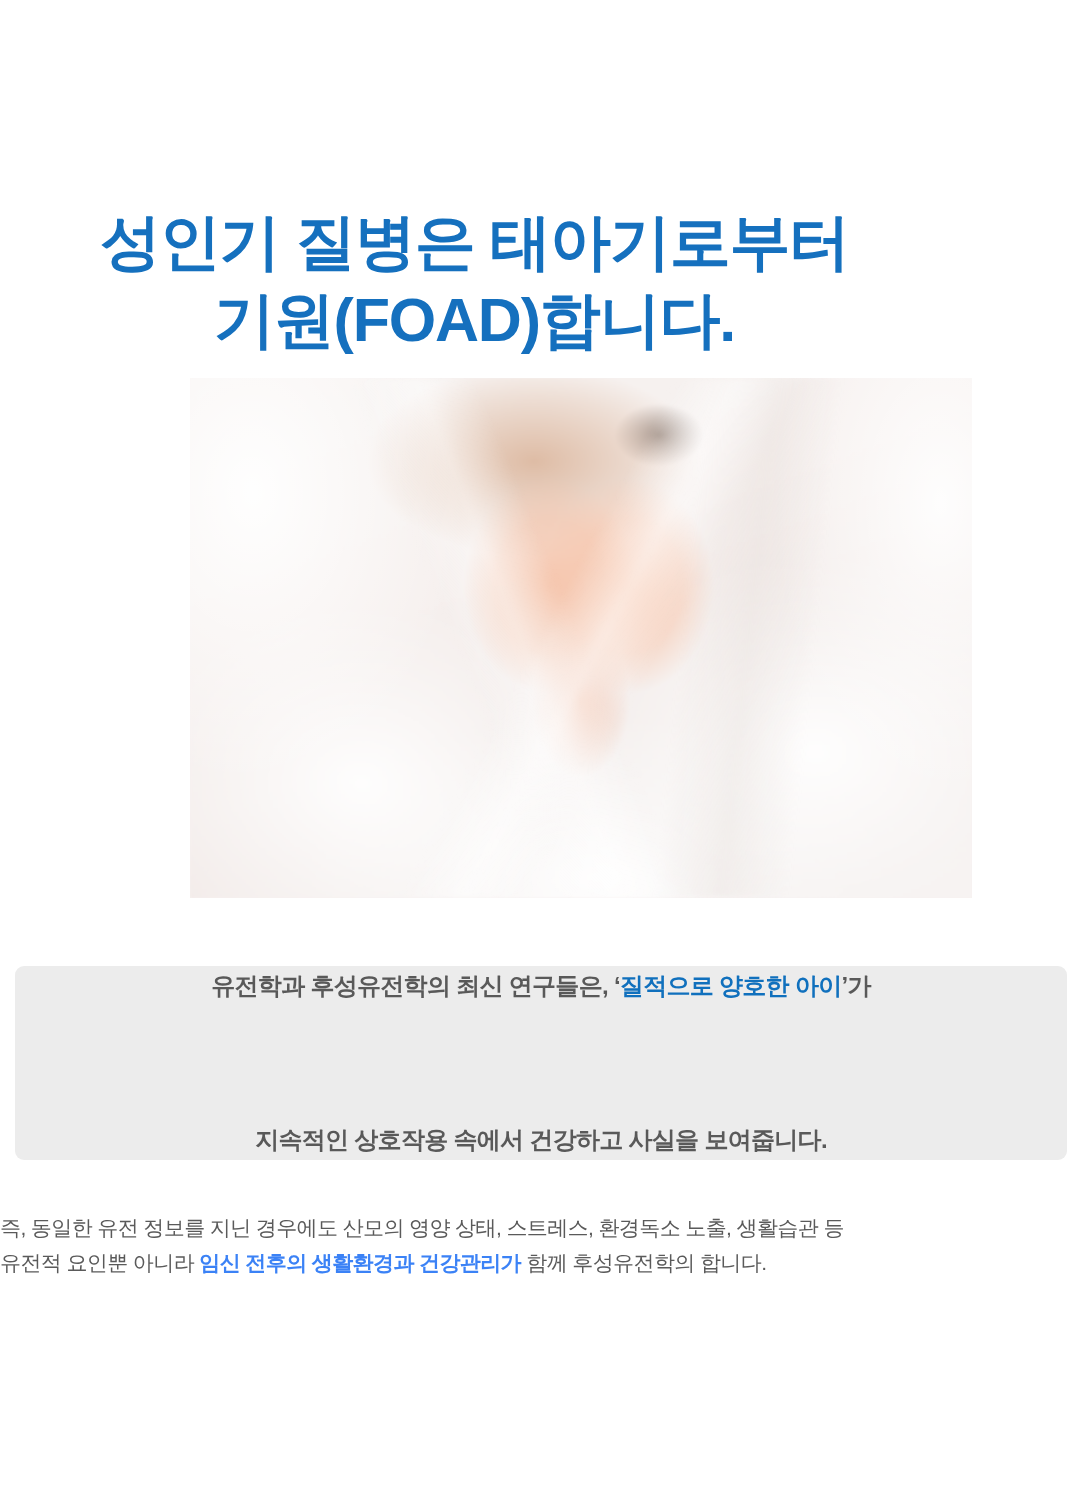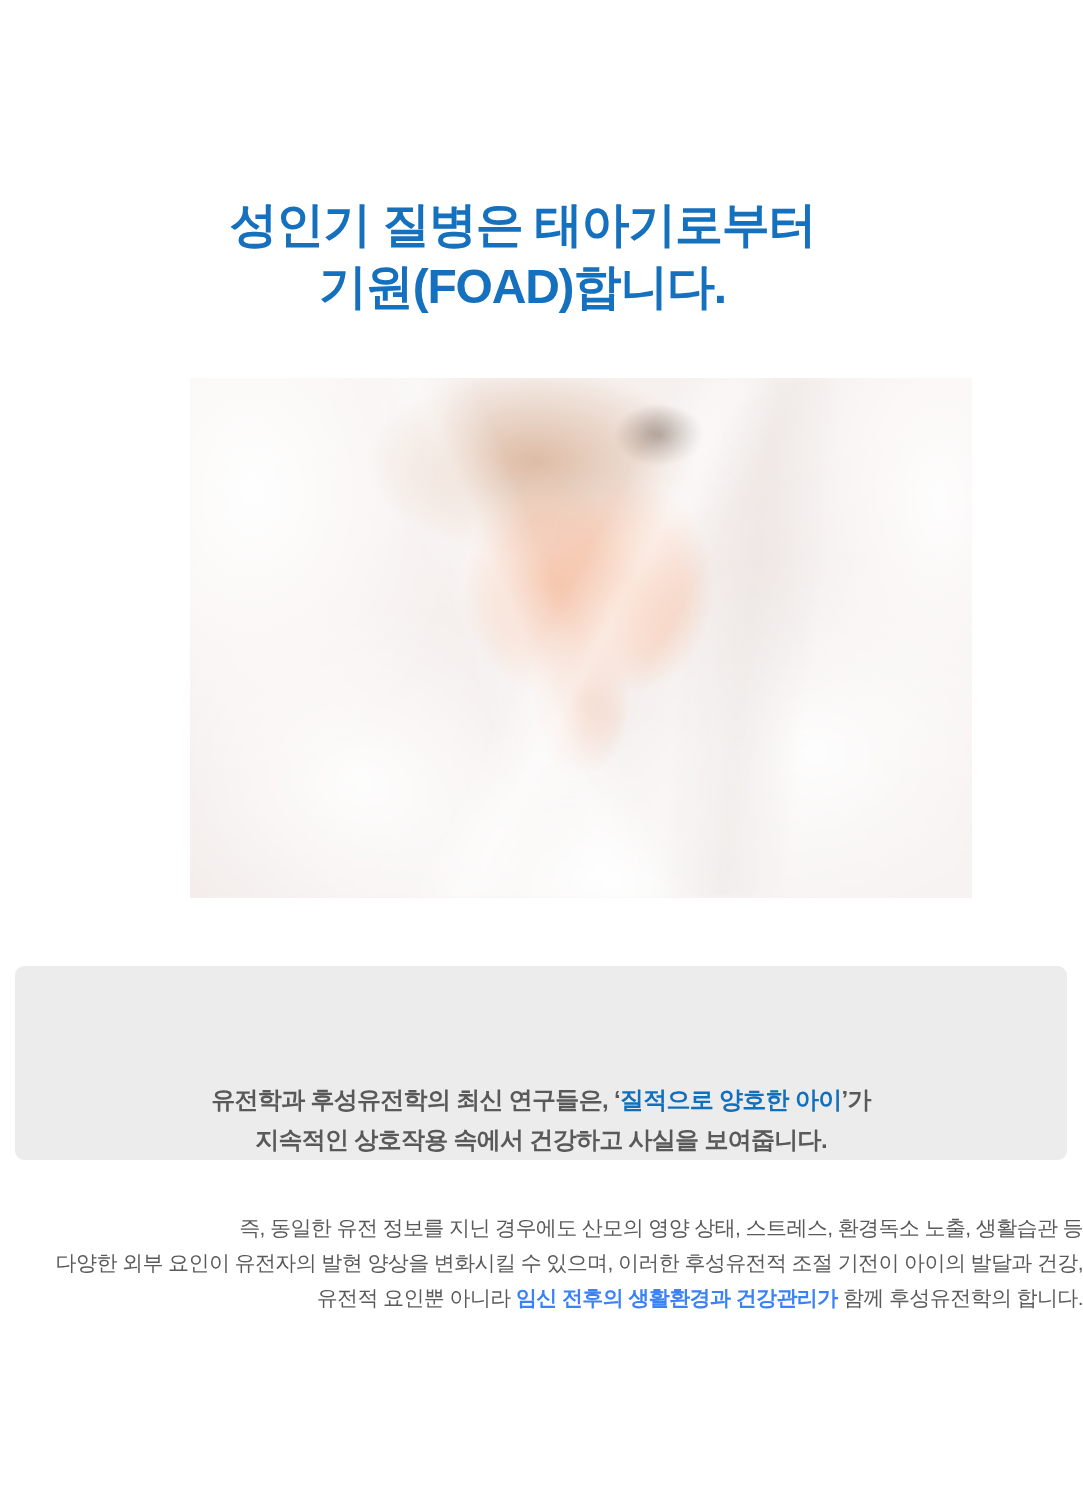--- a/index.html
+++ b/index.html
@@ -25,25 +25,24 @@
   }
 
   
   .headline {
     position: absolute;
     left: 0;
     top: 162px;
     width: 949px;
     text-align: center;
     color: #1570BE;
-    font-size: 48px;
+    font-size: 61px;
     font-weight: 700;
     line-height: 1.28;
     letter-spacing: -1.2px;
-    margin-left: 48px;
   }
   .headline .hl-line { display: block; white-space: nowrap; }
 
   
   .photo-wrap {
     position: absolute;
     left: 150px;
     top: 362px;
     width: 782px;
     height: 520px;
@@ -90,21 +89,21 @@
     position: absolute;
     left: 15px;
     top: 966px;
     width: 1052px;
     height: 194px;
     background: #ECECEC;
     border-radius: 9px;
     display: flex;
     flex-direction: column;
     align-items: center;
-    justify-content: flex-end;
+    justify-content: space-between;
   }
   .callout-line {
     display: block;
     width: 100%;
     text-align: center;
     color: #595959;
     font-size: 24px;
     font-weight: 700;
     line-height: 40px;
     letter-spacing: -0.7px;
@@ -117,21 +116,21 @@
   .body-copy {
     position: absolute;
     left: 0;
     top: 1210px;
     width: 1083px;
     text-align: center;
   }
   .body-line {
     display: block;
     width: 100%;
-    text-align: right;
+    text-align: left;
     color: #5A5A5A;
     font-size: 21px;
     font-weight: 400;
     line-height: 35px;
     letter-spacing: -0.6px;
     white-space: nowrap;
   }
   .hl-red { color: #3b82f6; font-weight: 700; }
 </style>
 </head>
@@ -152,19 +151,18 @@
 
   <section class="callout">
     <span class="callout-line">
       <span>유전학과 후성유전학의 최신 연구들은, </span><span class="quote">‘</span><span class="hl-blue">질적으로 양호한 아이</span><span class="quote">’</span><span>가</span>
     </span>
     <span class="callout-line">지속적인 상호작용 속에서 건강하고 사실을 보여줍니다.</span>
   </section>
 
   <section class="body-copy">
     <span class="body-line">즉, 동일한 유전 정보를 지닌 경우에도 산모의 영양 상태, 스트레스, 환경독소 노출, 생활습관 등</span>
-    <span class="body-line">다양한 외부 요인이 유전자의 발현 양상을 변화시킬 수 있으며, 이러한 후성유전적 조절 기전이 아이의 발달과 건강,</span>
     <span class="body-line">
       <span>유전적 요인뿐 아니라 </span><span class="hl-red">임신 전후의 생활환경과 건강관리가</span><span> 함께 후성유전학의 합니다.</span>
     </span>
   </section>
 
 </div>
 
 </body></html>

